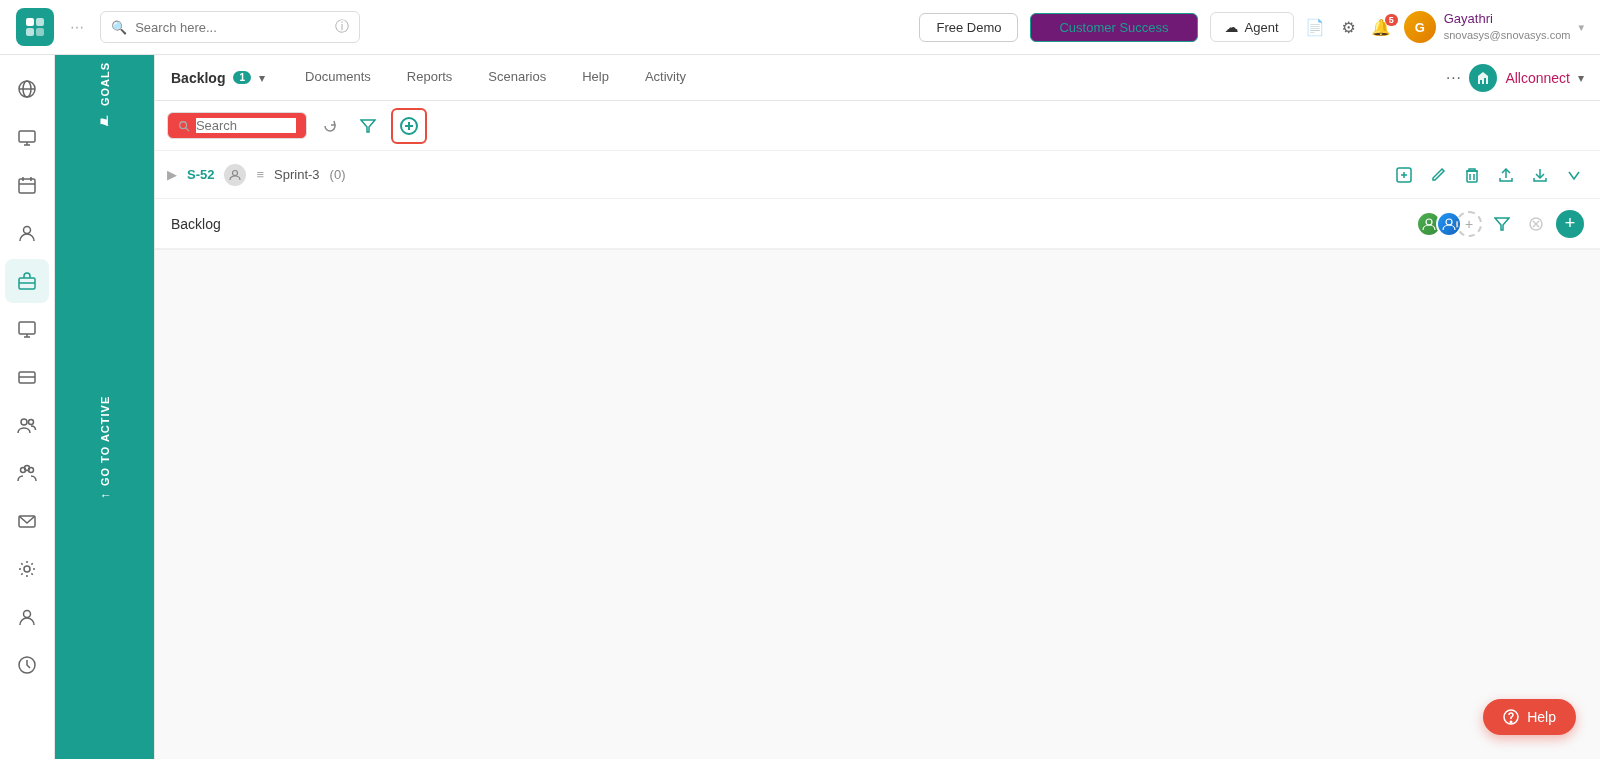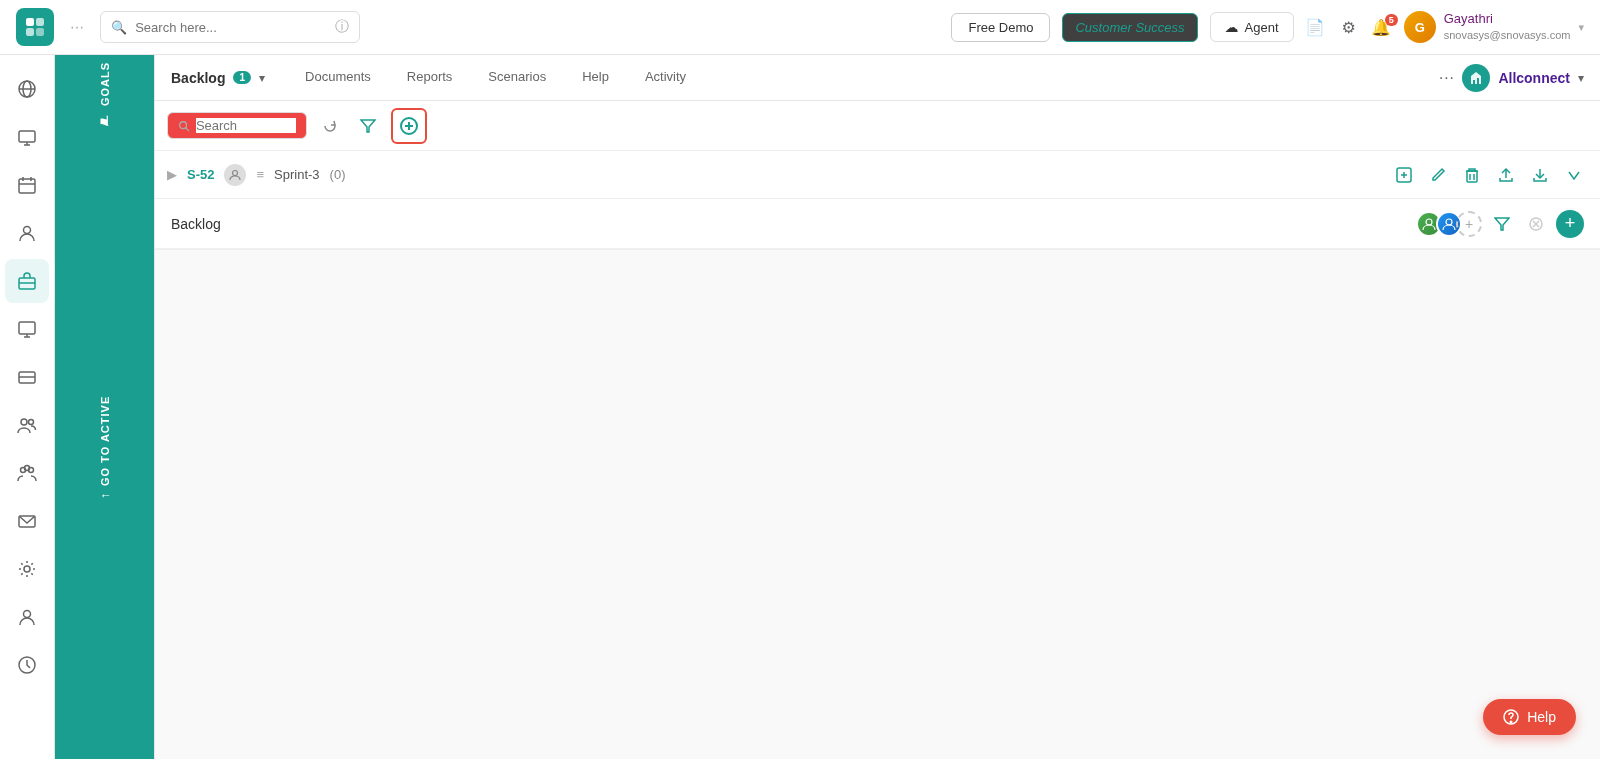--- a/index.html
+++ b/index.html
@@ -42,22 +42,22 @@
     .header-search .search-icon { color: #aaa; }
     .header-info-icon { color: #aaa; font-size: 14px; cursor: pointer; }
     .header-spacer { flex: 1; }
     .header-btn-free-demo {
       border: 1px solid #ccc; border-radius: 6px;
       padding: 6px 16px; font-size: 13px; cursor: pointer;
       background: #fff; color: #333;
     }
     .header-btn-customer-success {
       border: 1px solid #1a9e8f; border-radius: 6px;
-      padding: 6px 12px; font-size: 13px; cursor: pointer;
-      background: #404040; color: #1a9e8f; font-weight: 500; font-style: italic;
+      padding: 6px 28px; font-size: 13px; cursor: pointer;
+      background: #701a75; color: #1a9e8f; font-weight: 500;
     }
     .header-btn-agent {
       display: flex; align-items: center; gap: 6px;
       border: 1px solid #ddd; border-radius: 6px;
       padding: 6px 14px; font-size: 13px; cursor: pointer;
       background: #fff; color: #333;
     }
     .header-icons {
       display: flex; align-items: center; gap: 16px;
     }
@@ -144,21 +144,21 @@
       display: flex; align-items: center; gap: 8px;
     }
     .sub-header-more { color: #666; cursor: pointer; font-size: 16px; }
     .project-logo {
       width: 28px; height: 28px; border-radius: 50%;
       background: #1a9e8f;
       display: flex; align-items: center; justify-content: center;
       color: white; font-size: 11px; font-weight: bold;
     }
     .project-name {
-      font-size: 14px; font-weight: 700; color: #4c1d95;
+      font-size: 14px; font-weight: 400; color: #be185d;
     }
     .project-arrow { color: #666; font-size: 12px; cursor: pointer; }
 
     
     .toolbar {
       height: 50px;
       background: #fff;
       border-bottom: 1px solid #eee;
       display: flex;
       align-items: center;

